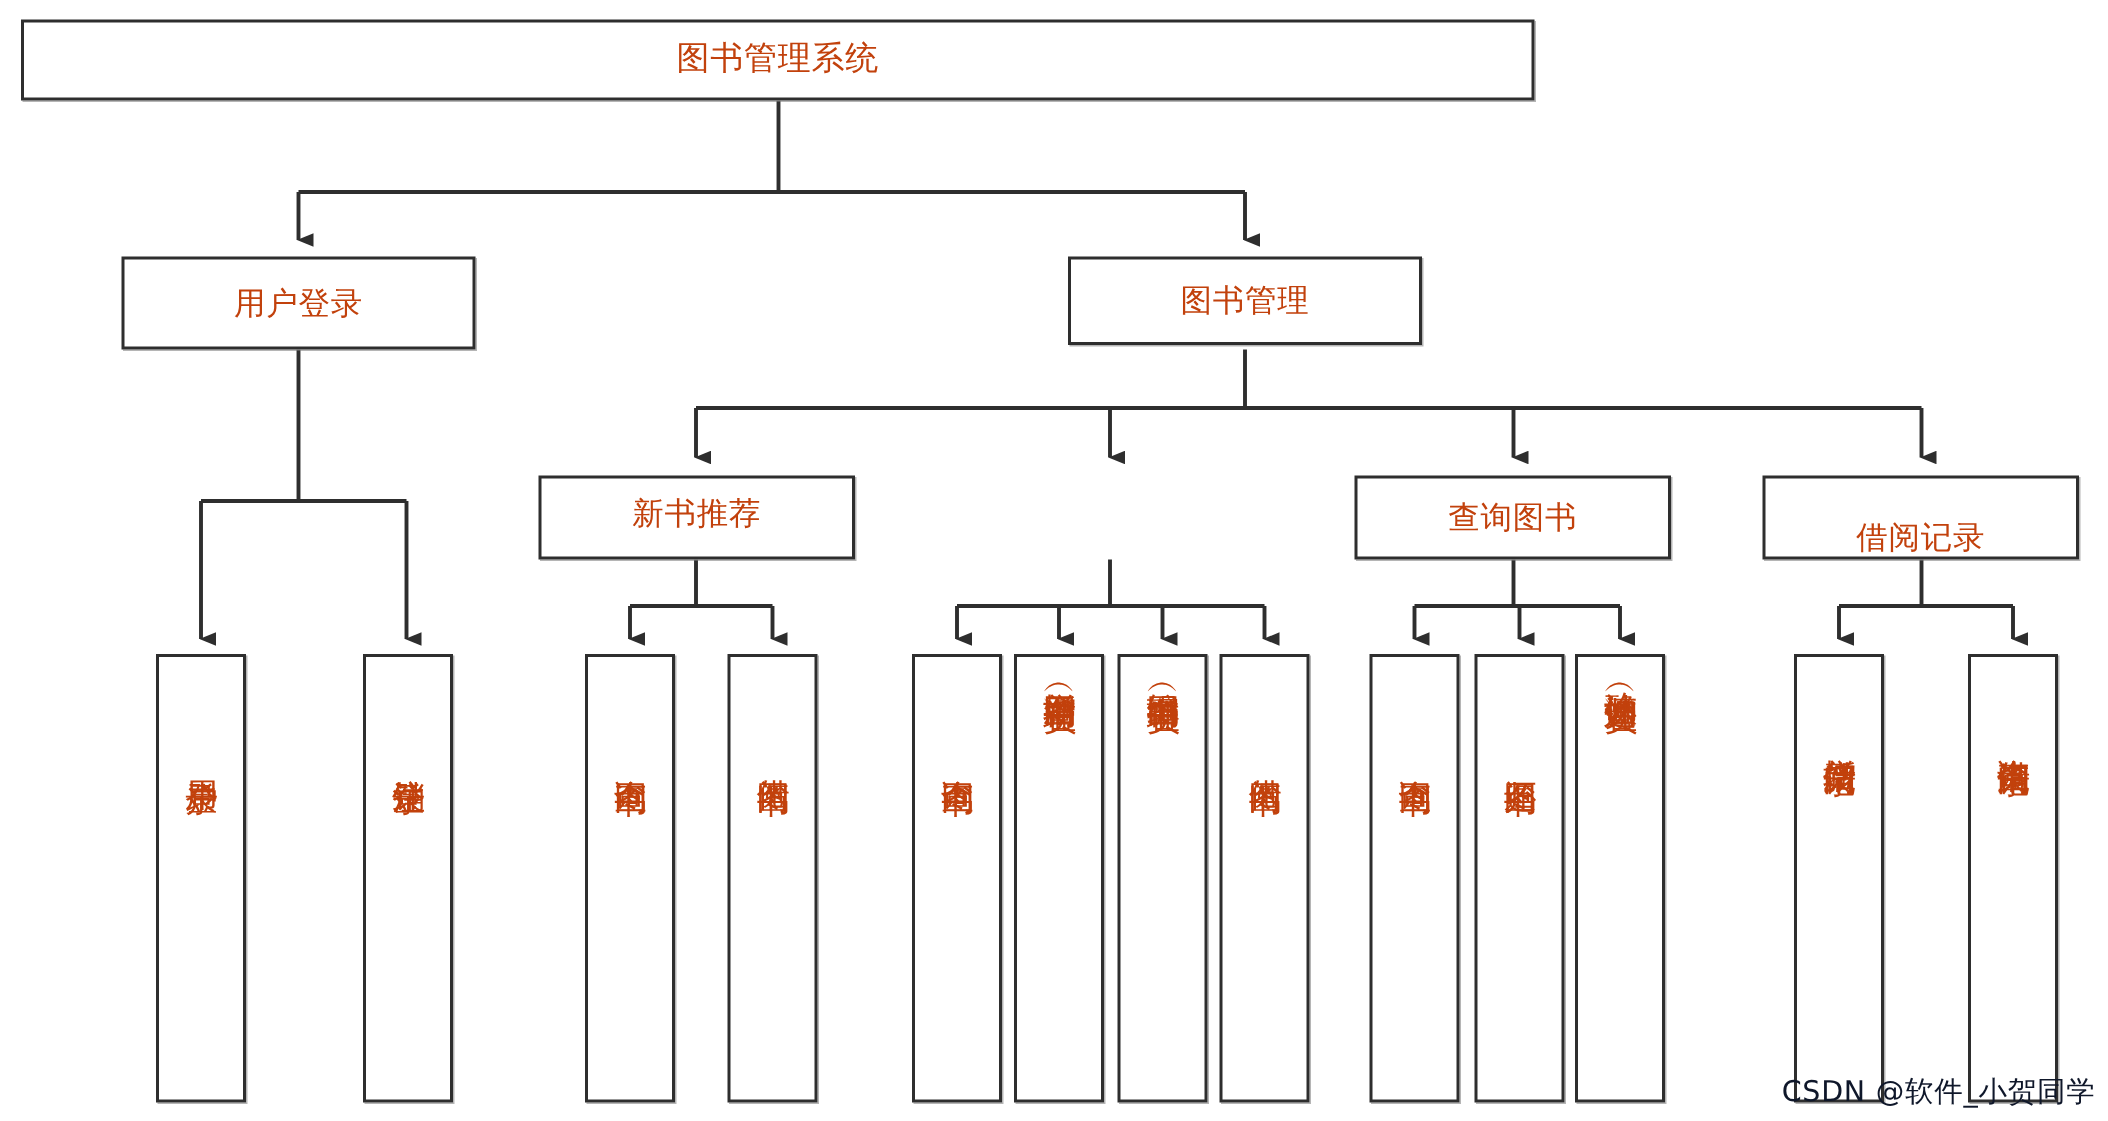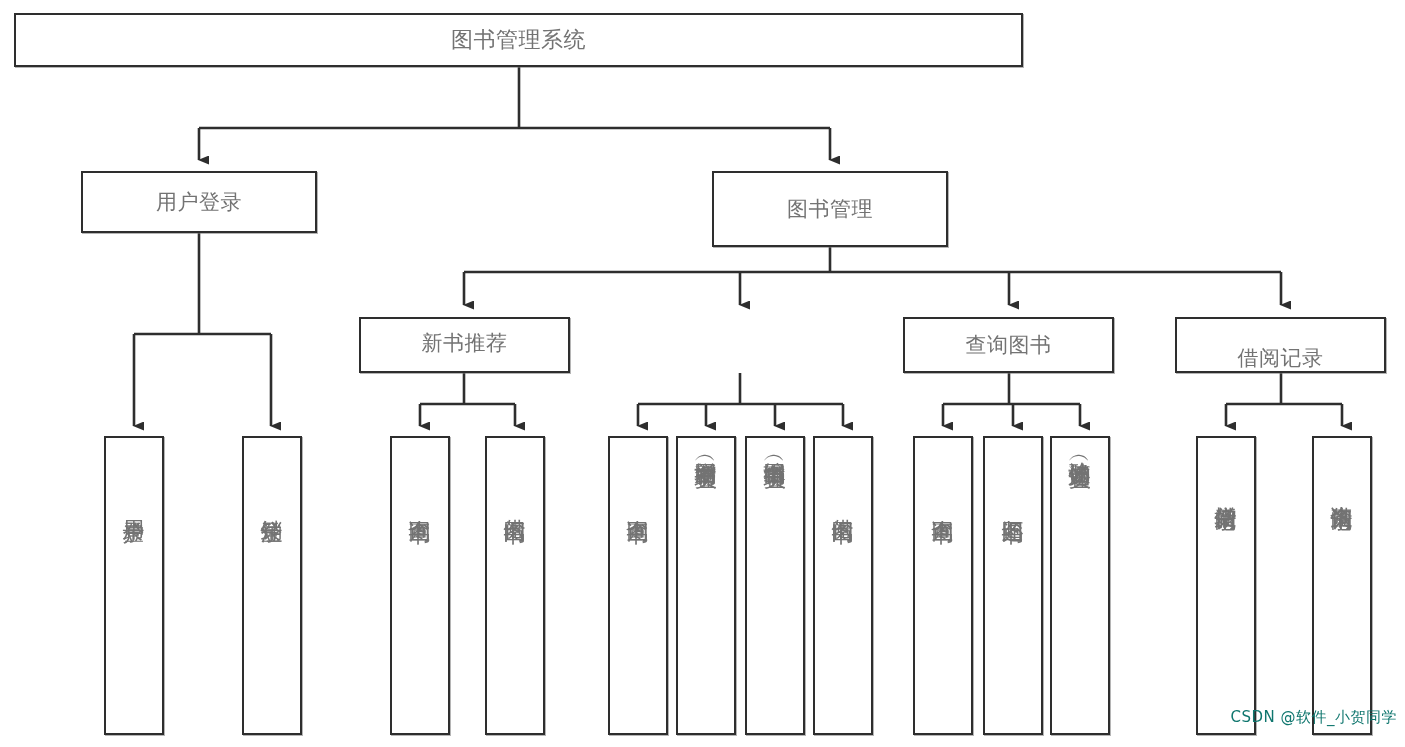--- a/index.html
+++ b/index.html
@@ -29,21 +29,21 @@
     position: absolute;
     box-sizing: border-box;
     background: #ffffff;
     border: 2px solid #2e2e2e;
     display: flex;
     align-items: center;
     justify-content: center;
     box-shadow: 1px 1px 0 0 rgba(120,120,120,0.55);
   }
   .node-label {
-    color: #737373;
+    color: #c2410c;
     line-height: 1.18;
     text-align: center;
     letter-spacing: 0.5px;
   }
   .node.horizontal .node-label {
     font-size: 21px;
     white-space: nowrap;
   }
   .node.root .node-label {
     font-size: 22px;
@@ -63,23 +63,23 @@
   }
   .node.vertical.mid .node-label {
     margin-top: 58px;
   }
   .node.vertical.mid2 .node-label {
     margin-top: 44px;
   }
   #watermark {
     position: absolute;
     right: 8px;
-    bottom: 20px;
-    font-size: 15px;
-    color: #0f766e;
+    bottom: 6px;
+    font-size: 19px;
+    color: #0f172a;
     letter-spacing: 0.5px;
     white-space: nowrap;
     font-family: "DejaVu Sans", "Liberation Sans", sans-serif;
   }
 </style>
 </head>
 <body>
 
 <div id="diagram-root">
 
@@ -133,21 +133,21 @@
     </g>
   </svg>
 
   <div class="node root horizontal" style="left:14px; top:13px; width:1009px; height:54px;">
     <span class="node-label">图书管理系统</span>
   </div>
 
   <div class="node horizontal" style="left:81px; top:171px; width:236px; height:62px;">
     <span class="node-label">用户登录</span>
   </div>
-  <div class="node horizontal" style="left:712px; top:171px; width:236px; height:76px;align-items:center;">
+  <div class="node horizontal" style="left:712px; top:171px; width:236px; height:59px;align-items:center;">
     <span class="node-label">图书管理</span>
   </div>
 
   <div class="node horizontal" style="left:359px; top:317px; width:211px; height:56px;font-family:Liberation Mono, monospace;">
     <span class="node-label">新书推荐</span>
   </div>
   <div class="node horizontal" style="left:903px; top:317px; width:211px; height:56px;">
     <span class="node-label">查询图书</span>
   </div>
   <div class="node horizontal" style="left:1175px; top:317px; width:211px; height:56px;align-items:flex-end;">

